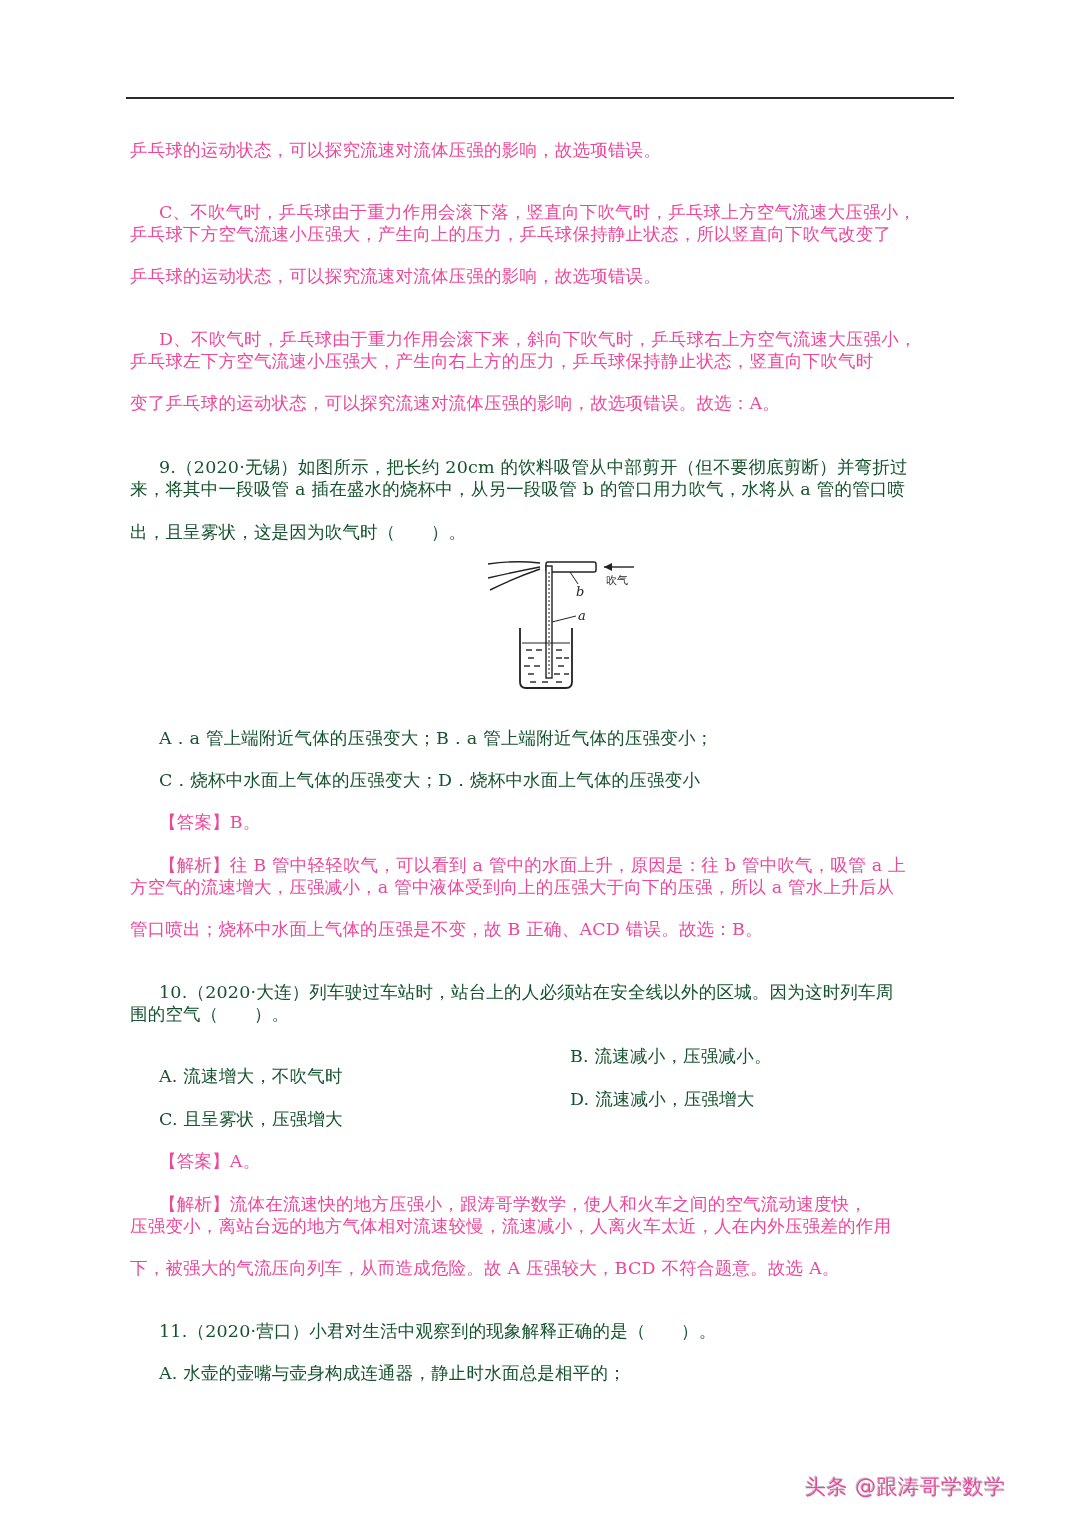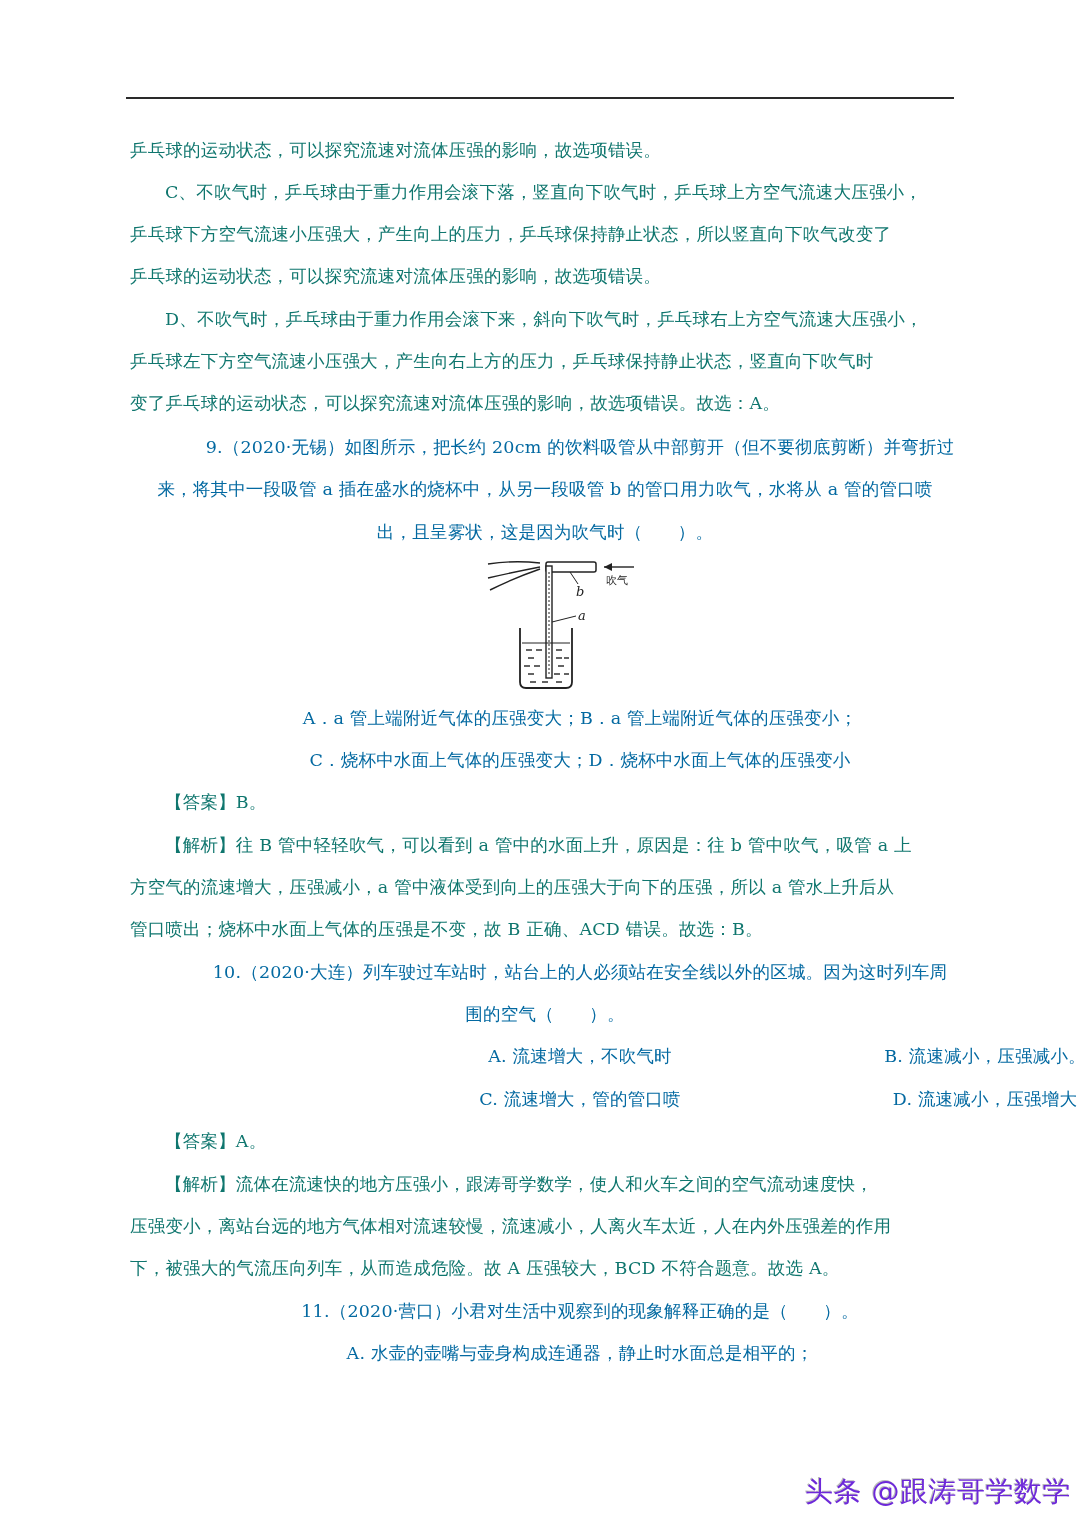--- a/index.html
+++ b/index.html
@@ -1,26 +1,26 @@
 <!DOCTYPE html>
 <html><head>
 <meta charset="utf-8">
 <style>
   html, body { margin:0; padding:0; background:#ffffff; }
   body { width:1080px; height:1527px; position:relative; overflow:hidden;
          font-family:"DejaVu Serif","Liberation Serif",serif; }
   .rule { position:absolute; left:126px; top:97px; width:828px; height:2px; background:#2a2a2a; }
   .line { position:absolute; left:130px; width:830px; font-size:17.5px; white-space:nowrap; letter-spacing:0.2px; }
-  .red { color:#0f766e; }
-  .black { color:#0369a1;text-align:center; }
-  .indent { left:165px; }
+  .red { color:#ec4899; }
+  .black { color:#14532d; }
+  .indent { left:159px;margin-top:20px; }
   .opt-right { left:570px; }
   .figure { position:absolute; left:484px; top:550px; width:200px; height:142px; }
   .watermark { position:absolute; left:805px; top:1473px; font-family:"DejaVu Sans","Liberation Sans",sans-serif;
-               font-size:28px; color:#6d28d9; text-shadow:1px 1px 0 #ffffff, -1px -1px 0 #bbbbbb; letter-spacing:0.5px; }
+               font-size:21px; color:#ec4899; text-shadow:1px 1px 0 #ffffff, -1px -1px 0 #bbbbbb; letter-spacing:0.5px; }
 </style>
 </head>
 <body>
 
 <div class="rule"></div>
 
 <div class="line red" style="top:138px">乒乓球的运动状态，可以探究流速对流体压强的影响，故选项错误。</div>
 
 <div class="line red indent" style="top:180px">C、不吹气时，乒乓球由于重力作用会滚下落，竖直向下吹气时，乒乓球上方空气流速大压强小，</div>
 <div class="line red" style="top:222px">乒乓球下方空气流速小压强大，产生向上的压力，乒乓球保持静止状态，所以竖直向下吹气改变了</div>
@@ -82,21 +82,21 @@
 
 <div class="line red indent" style="top:833px">【解析】往 B 管中轻轻吹气，可以看到 a 管中的水面上升，原因是：往 b 管中吹气，吸管 a 上</div>
 <div class="line red" style="top:875px">方空气的流速增大，压强减小，a 管中液体受到向上的压强大于向下的压强，所以 a 管水上升后从</div>
 <div class="line red" style="top:917px">管口喷出；烧杯中水面上气体的压强是不变，故 B 正确、ACD 错误。故选：B。</div>
 
 <div class="line black indent" style="top:960px">10.（2020·大连）列车驶过车站时，站台上的人必须站在安全线以外的区城。因为这时列车周</div>
 <div class="line black" style="top:1002px">围的空气（　　）。</div>
 
 <div class="line black indent" style="top:1044px">A.  流速增大，不吹气时</div>
 <div class="line black opt-right" style="top:1044px">B.  流速减小，压强减小。</div>
-<div class="line black indent" style="top:1087px">C.  流速增大，管的管口喷</div>
+<div class="line black indent" style="top:1087px">C.  且呈雾状，压强增大</div>
 <div class="line black opt-right" style="top:1087px">D.  流速减小，压强增大</div>
 
 <div class="line red indent" style="top:1129px">【答案】A。</div>
 <div class="line red indent" style="top:1172px">【解析】流体在流速快的地方压强小，跟涛哥学数学，使人和火车之间的空气流动速度快，</div>
 <div class="line red" style="top:1214px">压强变小，离站台远的地方气体相对流速较慢，流速减小，人离火车太近，人在内外压强差的作用</div>
 <div class="line red" style="top:1256px">下，被强大的气流压向列车，从而造成危险。故 A 压强较大，BCD 不符合题意。故选 A。</div>
 
 <div class="line black indent" style="top:1299px">11.（2020·营口）小君对生活中观察到的现象解释正确的是（　　）。</div>
 <div class="line black indent" style="top:1341px">A.  水壶的壶嘴与壶身构成连通器，静止时水面总是相平的；</div>
 

